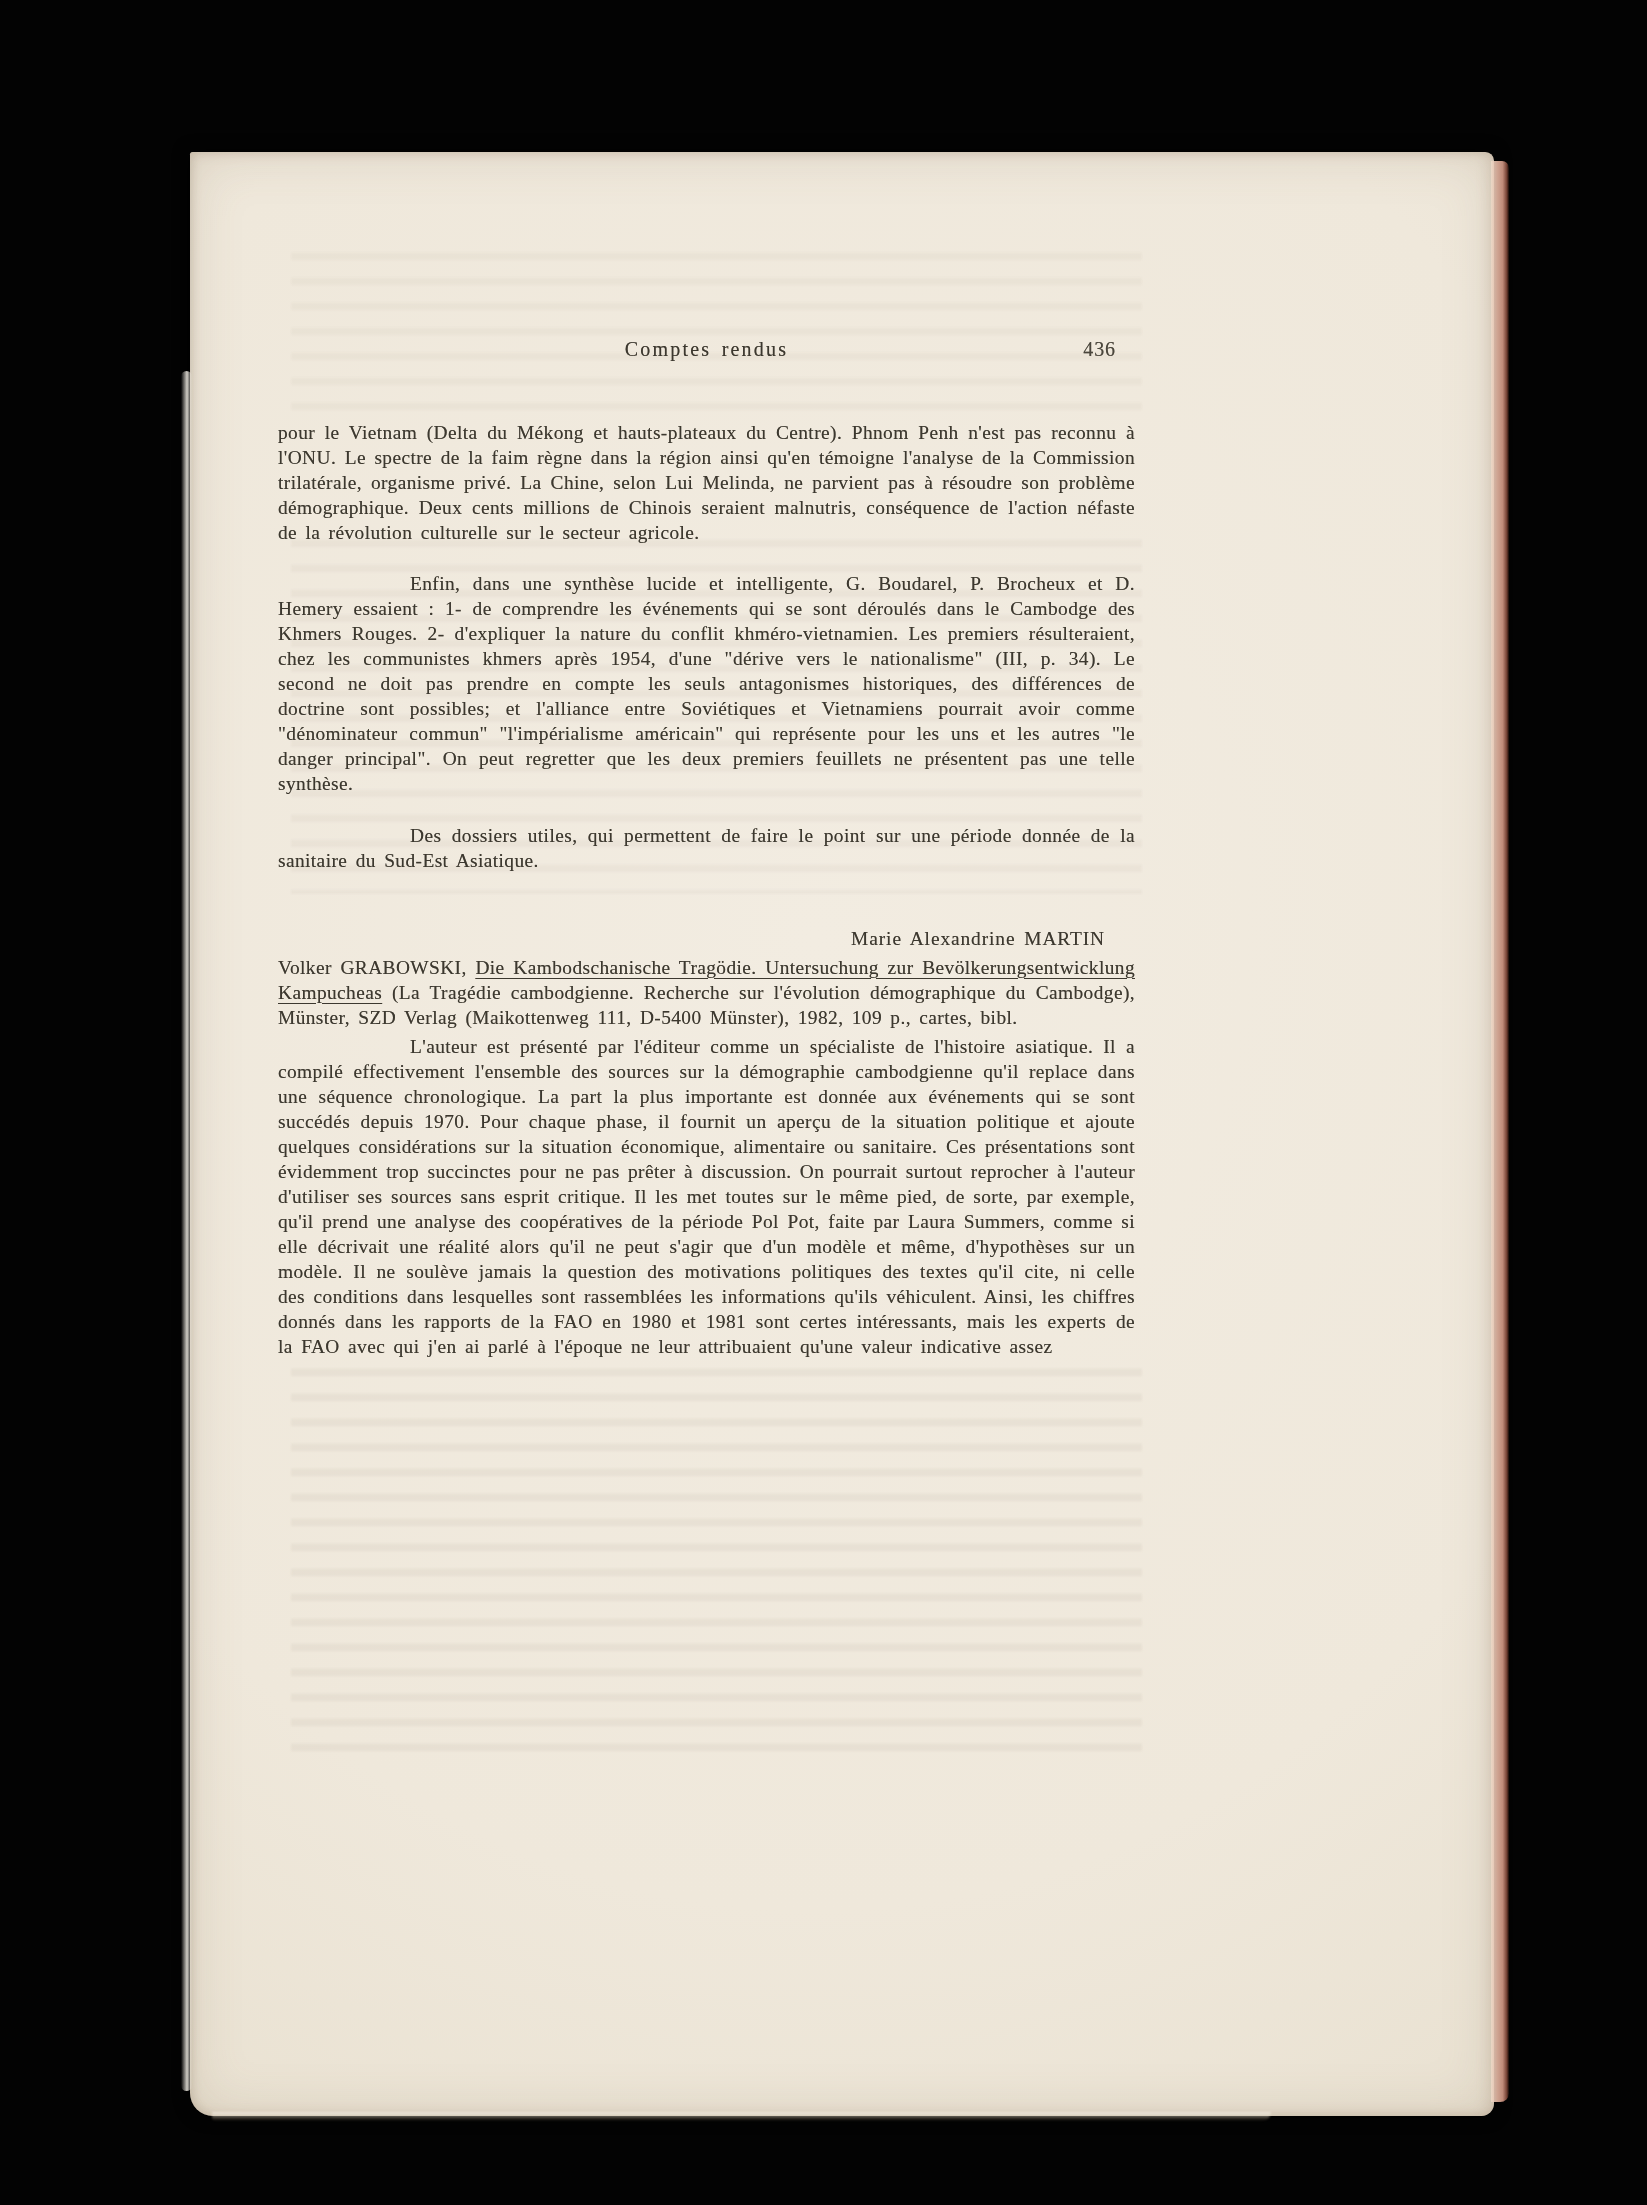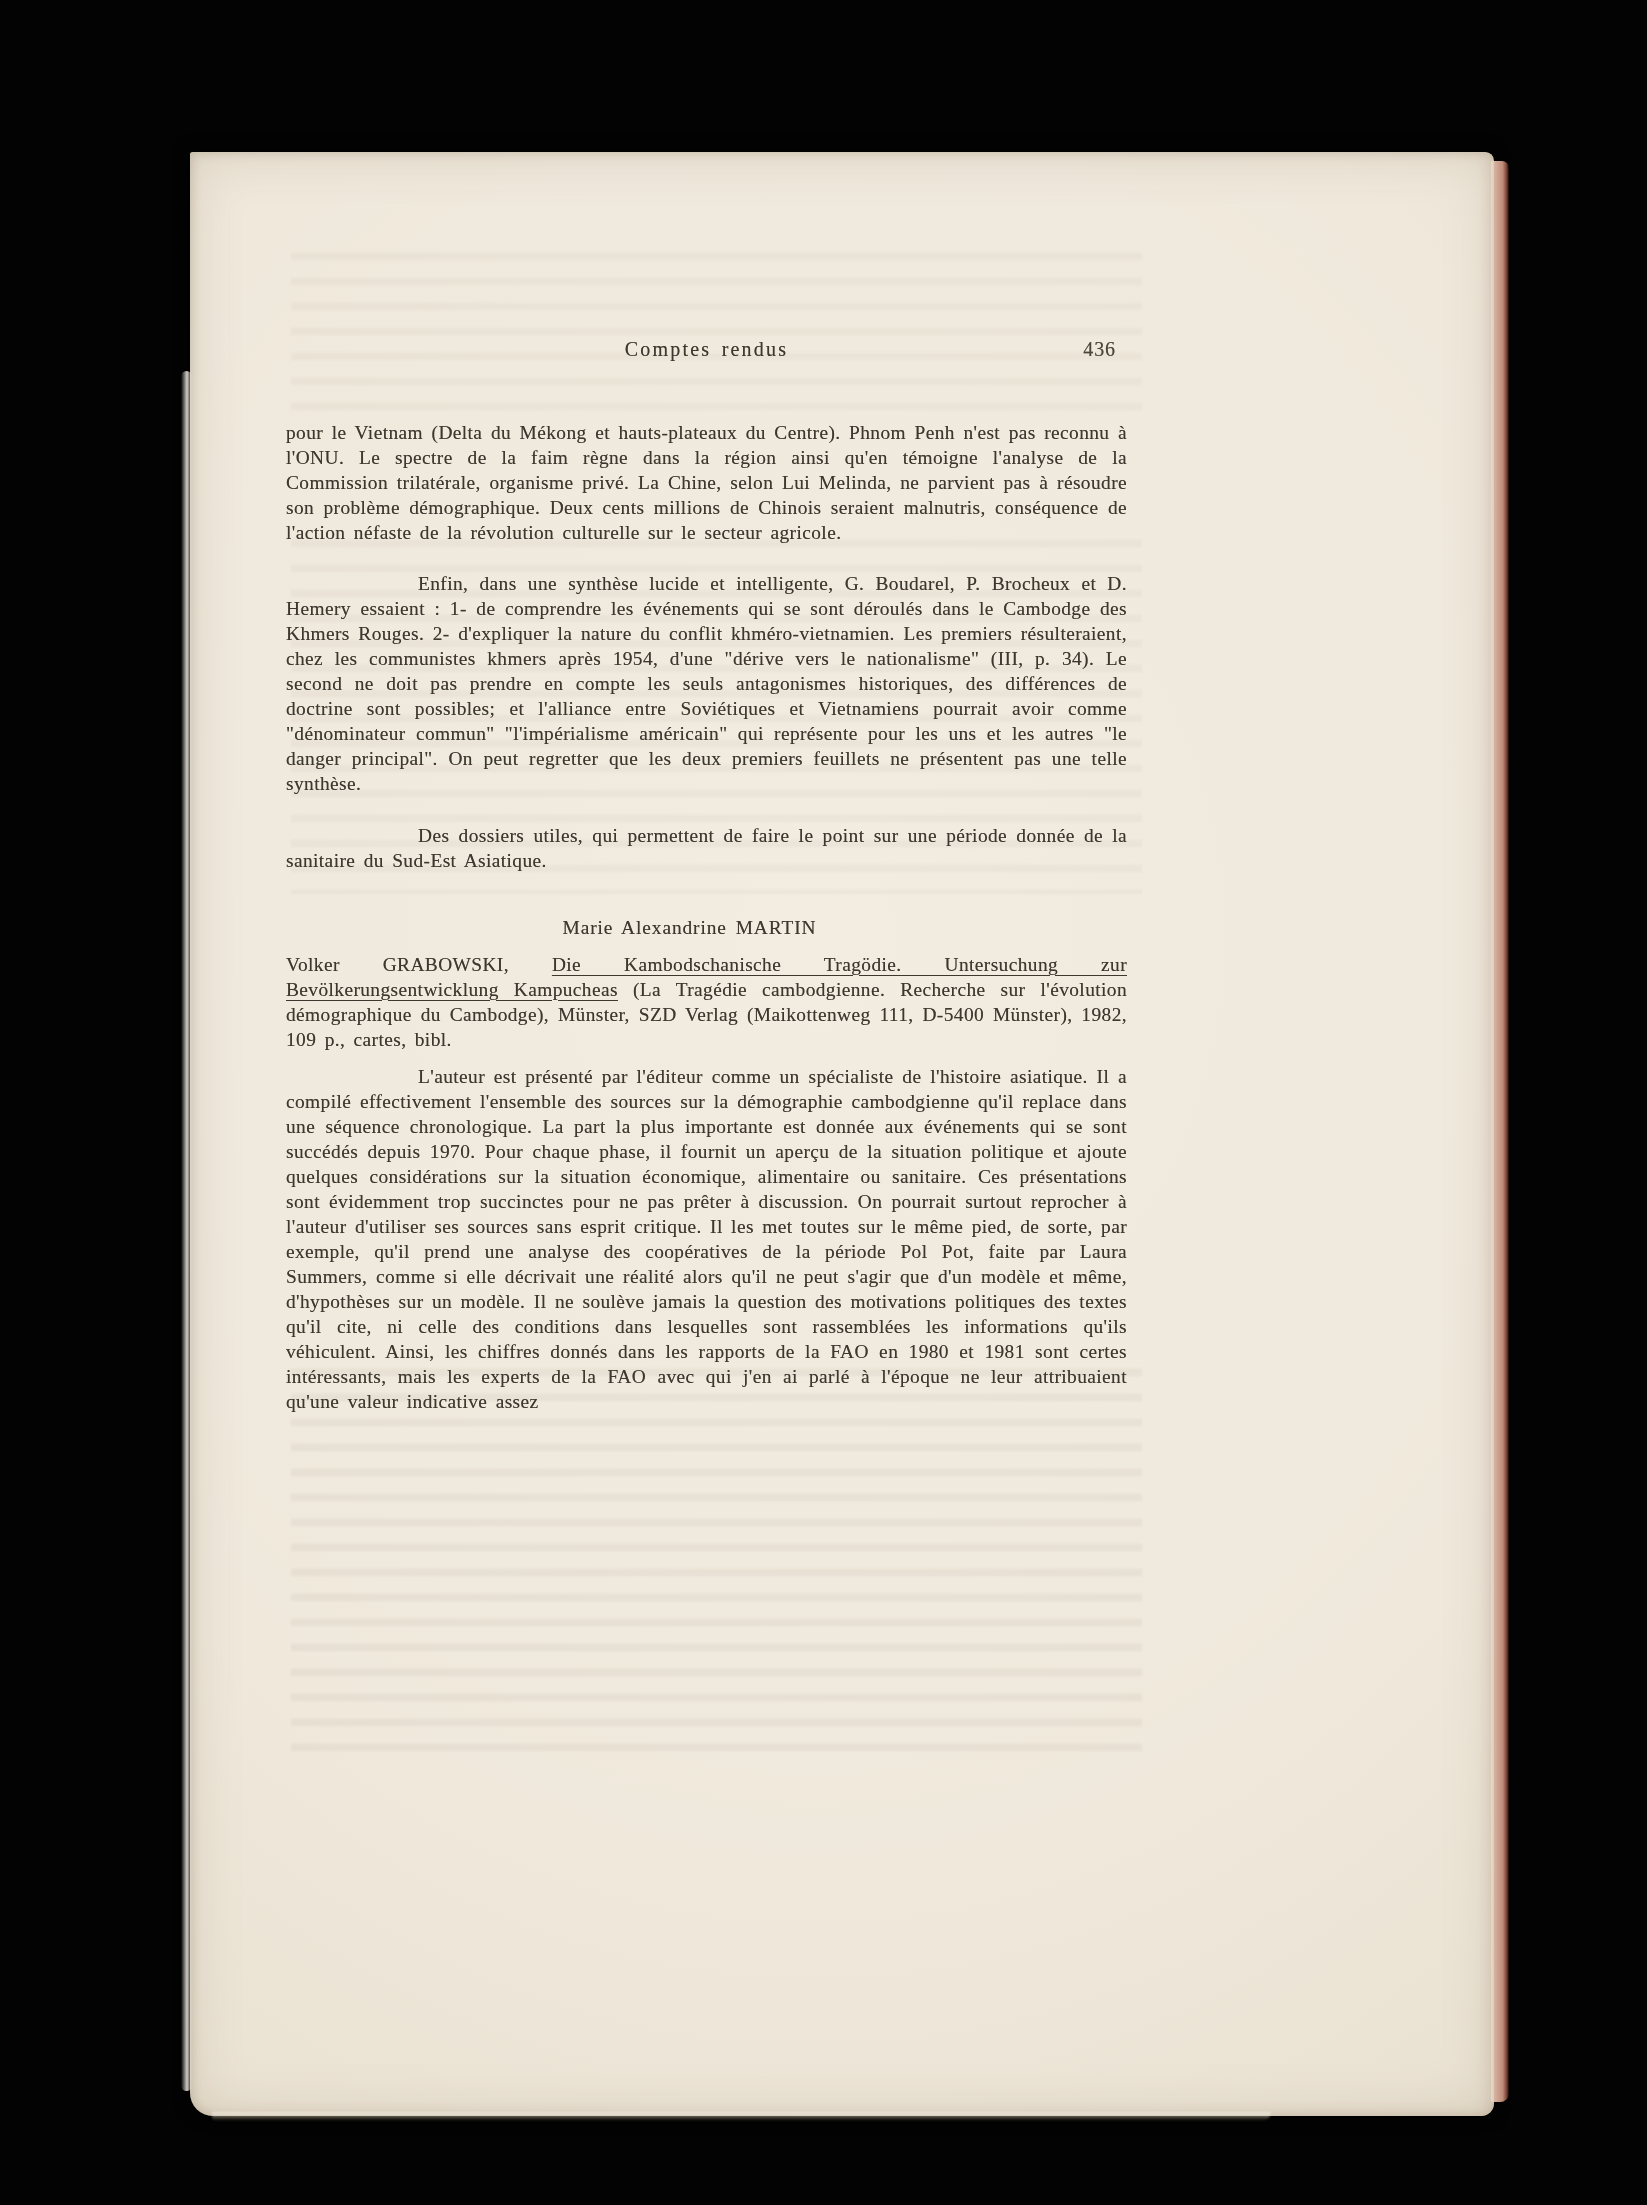--- a/index.html
+++ b/index.html
@@ -101,27 +101,27 @@
     letter-spacing: 2.2px;
     font-size: 20px;
   }
   .folio {
     position: absolute;
     right: 23px;
     top: 0;
     letter-spacing: 0.9px;
     color: #4a463c;
   }
-  p.body-par { margin: 12px; }
+  p.body-par { margin: 4px; }
   .gap-after-head   { margin-top: 56px !important; }
   .par-gap          { margin-top: 26.5px !important; }
   .indent           { text-indent: 132px; }
   .signature {
-    margin-top: 42px;
-    text-align: center;
+    margin-top: 53px;
+    text-align: right;
     padding-right: 34px;
     letter-spacing: 0.9px;
   }
   .citation {
     margin-top: 83px;
   }
   .citation .u {
     text-decoration: underline;
     text-underline-offset: 3.5px;
     text-decoration-thickness: 1.3px;

